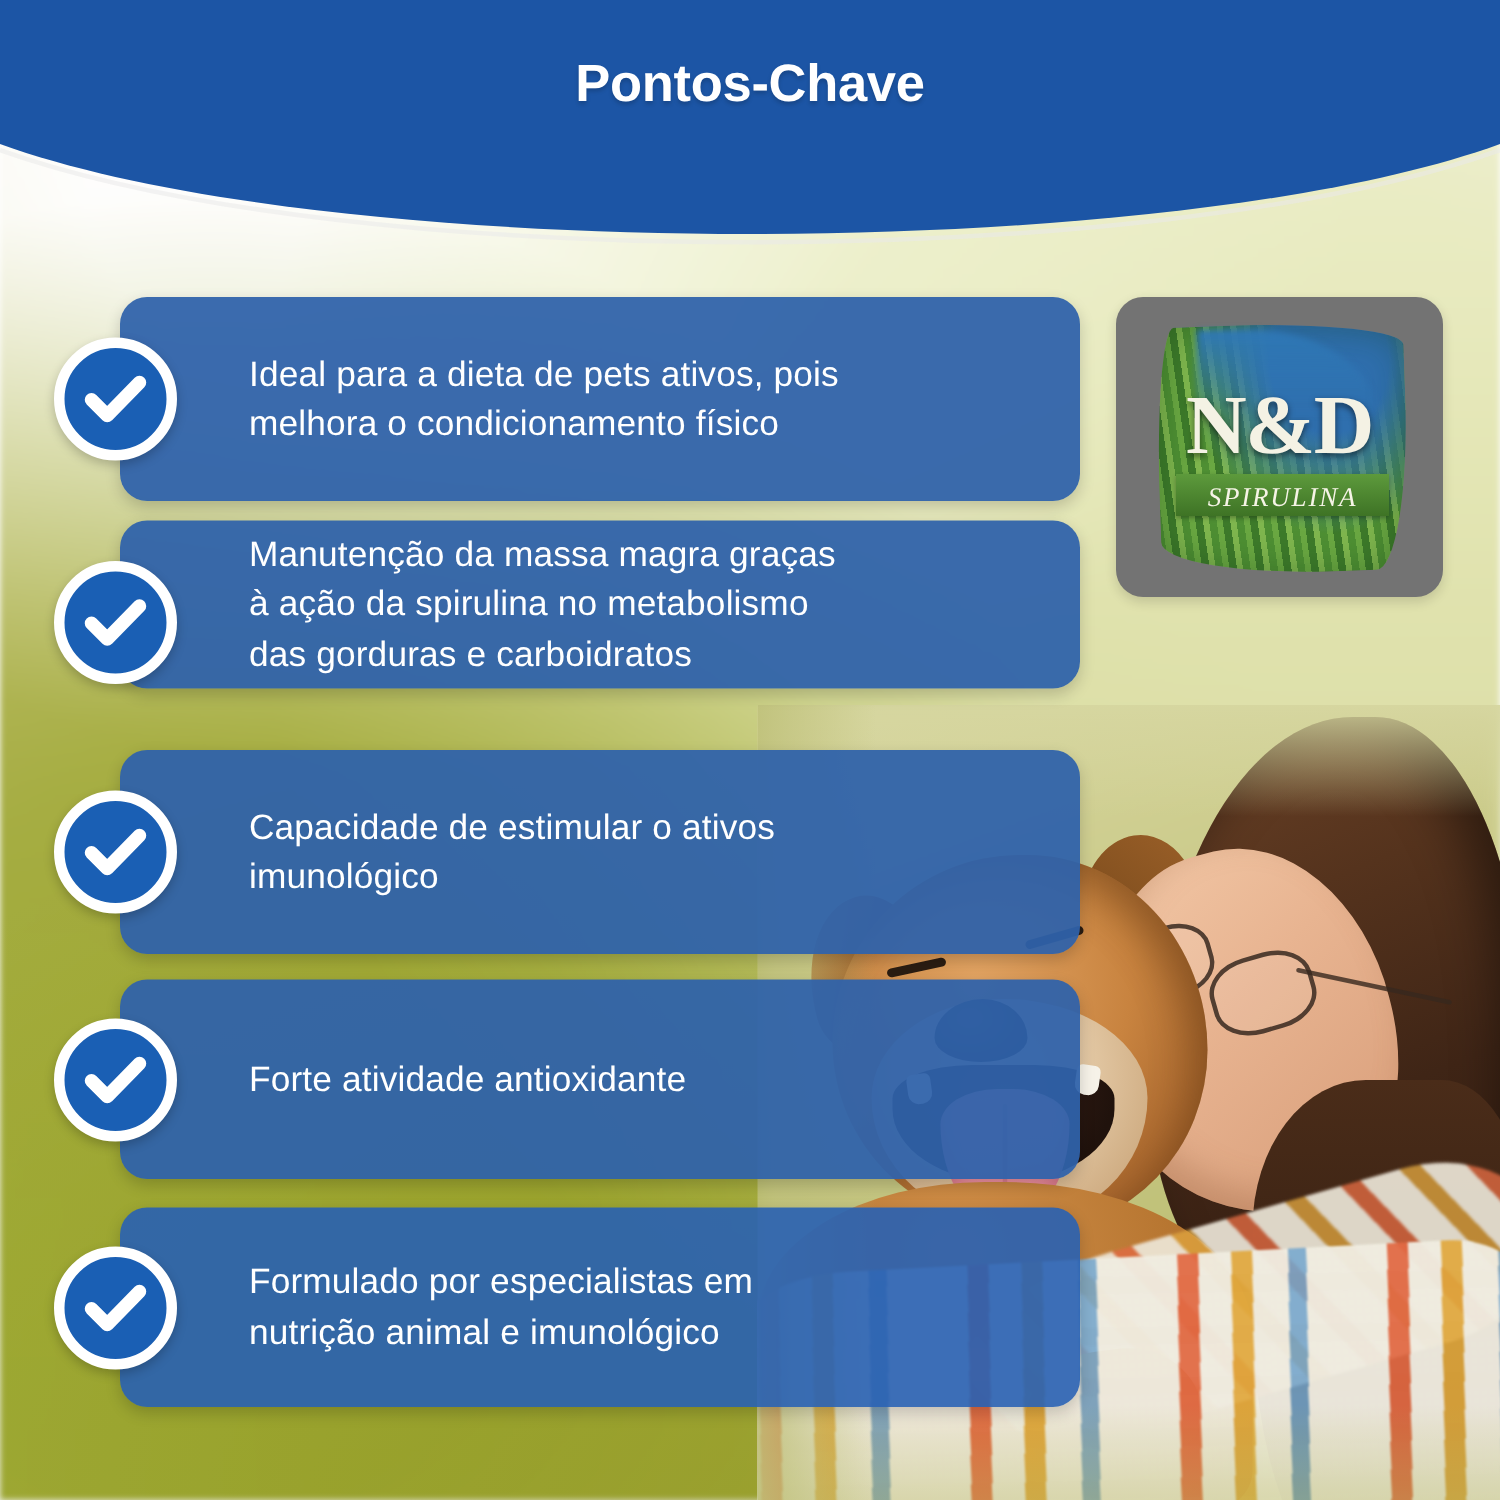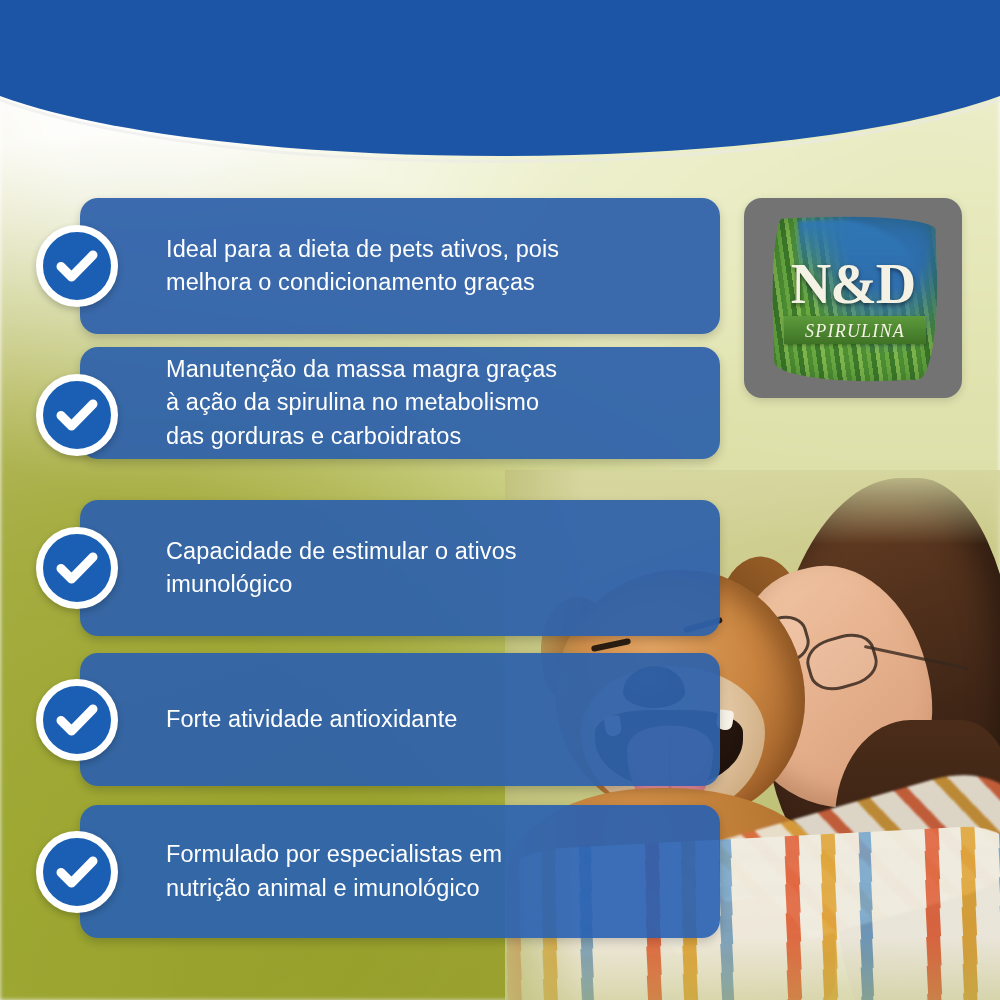--- a/index.html
+++ b/index.html
@@ -362,28 +362,29 @@
     </div>
     <div class="hero-fade"></div>
   </div>
 
   <div class="header-wrap">
     <svg width="1000" height="175" viewBox="0 0 1000 175">
       <path d="M0,0 H1000 V96 C780,176 220,176 0,96 Z" fill="#1c55a5"></path>
       <path d="M0,104 C220,186 780,186 1000,104 L1000,126 C780,206 220,206 0,126 Z" fill="#ffffff" opacity="0.0"></path>
       <path d="M0,100 C230,182 770,182 1000,100" fill="none" stroke="#e9e9e9" stroke-width="3" opacity=".55"></path>
     </svg>
+    <div class="header-title">Pontos-Chave</div>
   </div>
 
   <div class="list">
 
     <div class="row" style="top:198px;">
       <div class="card" style="top:0; height:136px;">
         <div class="card-text">Ideal para a dieta de pets ativos, pois
-melhora o condicionamento graças</div>
+melhora o condicionamento físico</div>
       </div>
       <div class="check" style="top:27px;">
         <svg width="46" height="46" viewBox="0 0 46 46">
           <path d="M7 23.5 L17.5 34 L39 12" fill="none" stroke="#ffffff" stroke-width="9" stroke-linecap="round" stroke-linejoin="round"></path>
         </svg>
       </div>
     </div>
 
     <div class="row" style="top:347px;">
       <div class="card" style="top:0; height:112px;">

